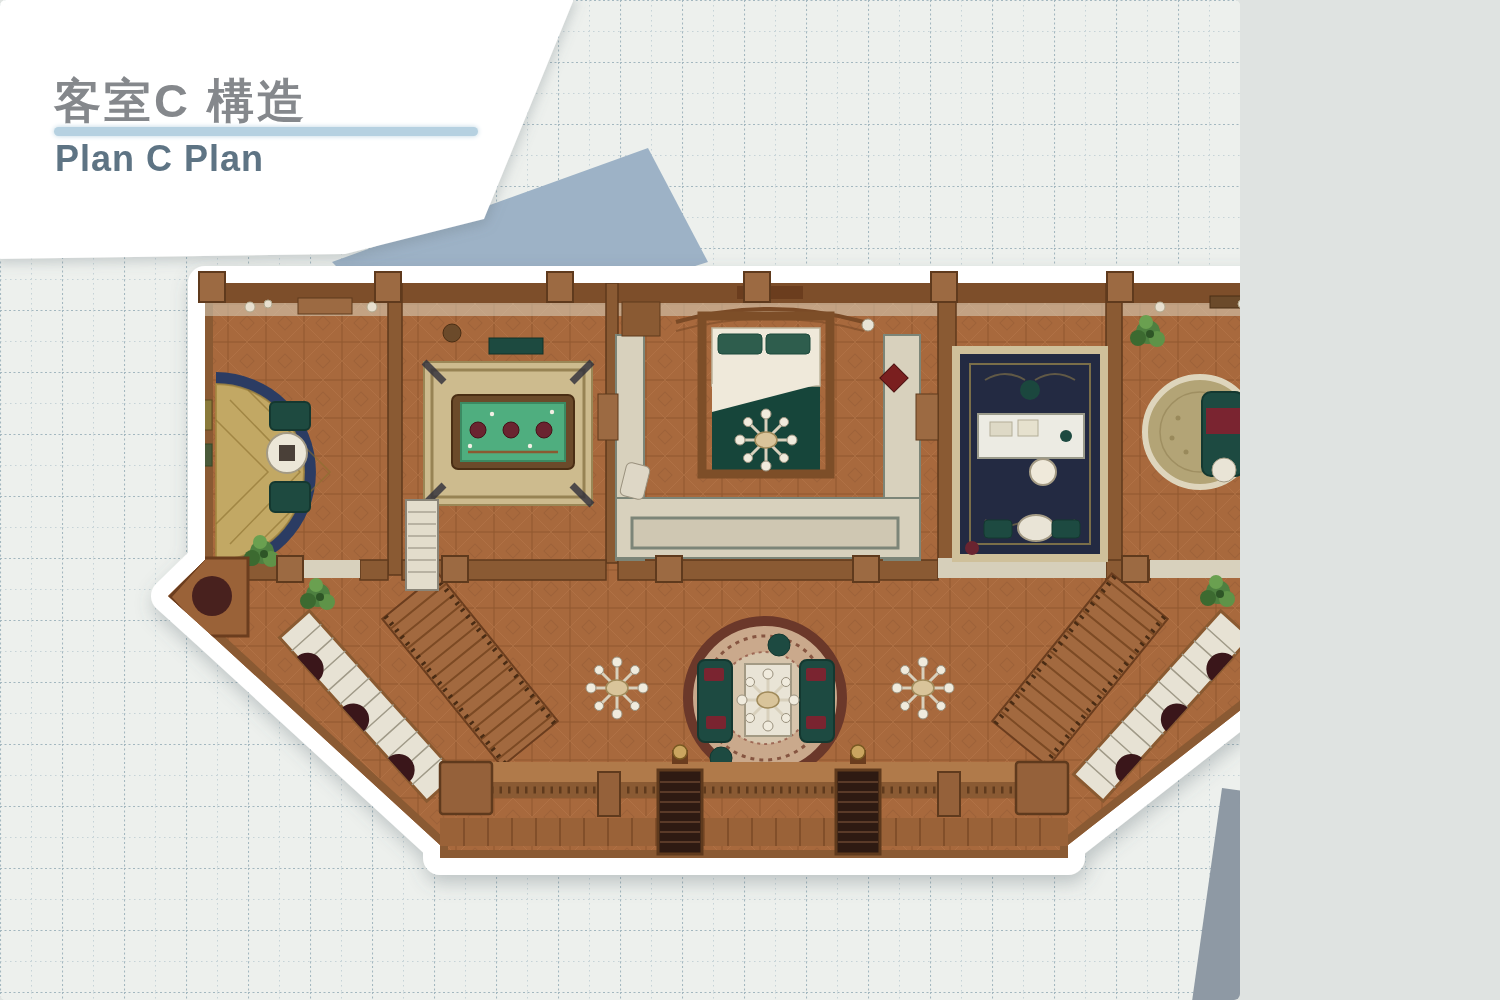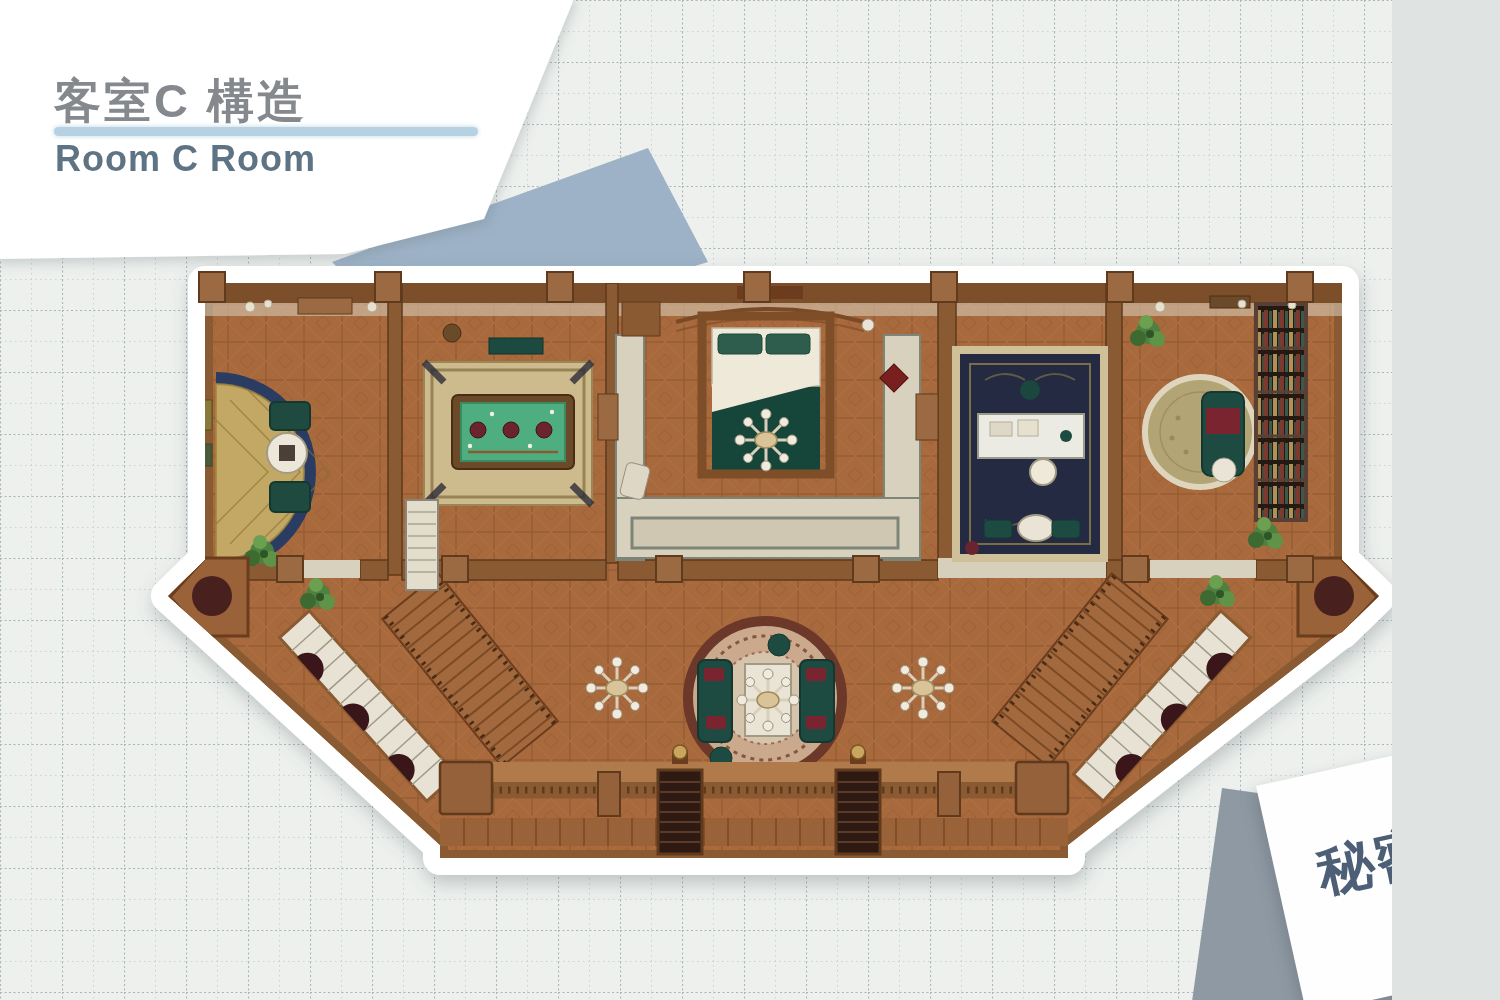--- a/index.html
+++ b/index.html
@@ -1,17 +1,17 @@
 <!DOCTYPE html>
 <html><head>
 <meta charset="utf-8">
 <style>
   html,body{margin:0;padding:0;background:#dfe3e1;}
-  .canvas{position:relative;width:1392px;height:1000px;overflow:hidden;background:#edf0ed;
-          font-family:"Liberation Sans","DejaVu Sans",sans-serif;}
+  .canvas{position:relative;width:1240px;height:1000px;overflow:hidden;background:#edf0ed;
+          font-family:"Liberation Sans","DejaVu Sans",sans-serif;border-radius:6px;}
   .scene{position:absolute;left:0;top:0;width:1500px;height:1000px;display:block;}
   .overlay{position:absolute;z-index:5;}
   .title{left:54px;top:70px;font-size:47px;font-weight:bold;color:#85888c;letter-spacing:3px;}
   .underline{left:54px;top:127px;width:424px;height:9px;background:#b6d1e1;border-radius:5px;
              box-shadow:0 0 5px #bcd5e3;z-index:4;}
   .subtitle{left:55px;top:138px;font-size:36px;font-weight:bold;color:#5e7484;letter-spacing:1px;}
   .gray-sheet{left:1222px;top:788px;width:340px;height:280px;background:#8e99a4;
               transform:rotate(8deg);transform-origin:0 0;z-index:6;}
   .logo-card{left:1256px;top:786px;width:336px;height:234px;background:#fefefe;
              transform:rotate(-12.5deg);transform-origin:0 0;z-index:7;
@@ -327,21 +327,21 @@
     <rect x="547" y="272" width="26" height="30"></rect>
         <rect x="744" y="272" width="26" height="30"></rect>
     <rect x="931" y="272" width="26" height="30"></rect>
         <rect x="1107" y="272" width="26" height="30"></rect>
     <rect x="1287" y="272" width="26" height="30"></rect>
   </g>
 </svg>
 
 <div class="overlay underline"></div>
 <div class="overlay title">客室C 構造</div>
-<div class="overlay subtitle">Room C Room</div>
+<div class="overlay subtitle">Plan C Plan</div>
 
 <div class="overlay gray-sheet"></div>
 <div class="overlay logo-card">
   <div class="logo-line1">秘密を</div>
   <div class="logo-line2">探して</div>
 </div>
 
 </div>
 
 </body></html>

